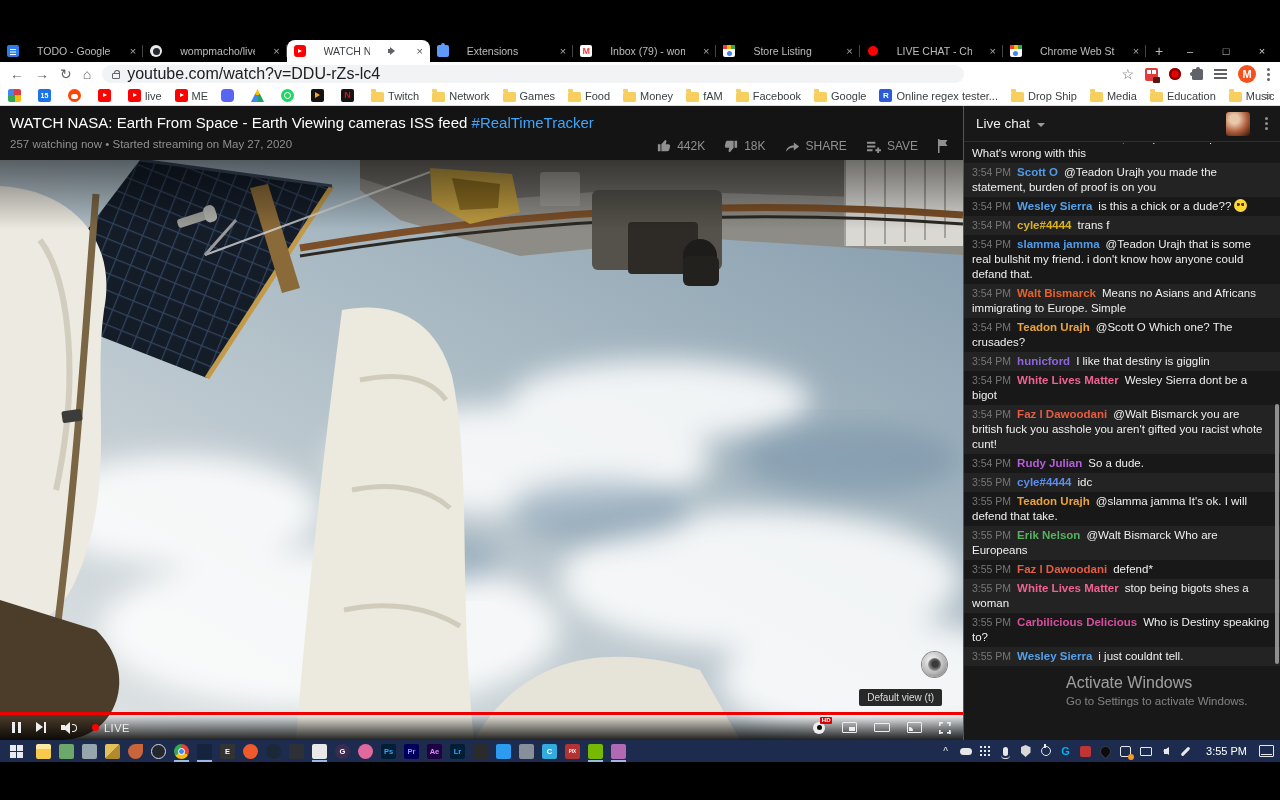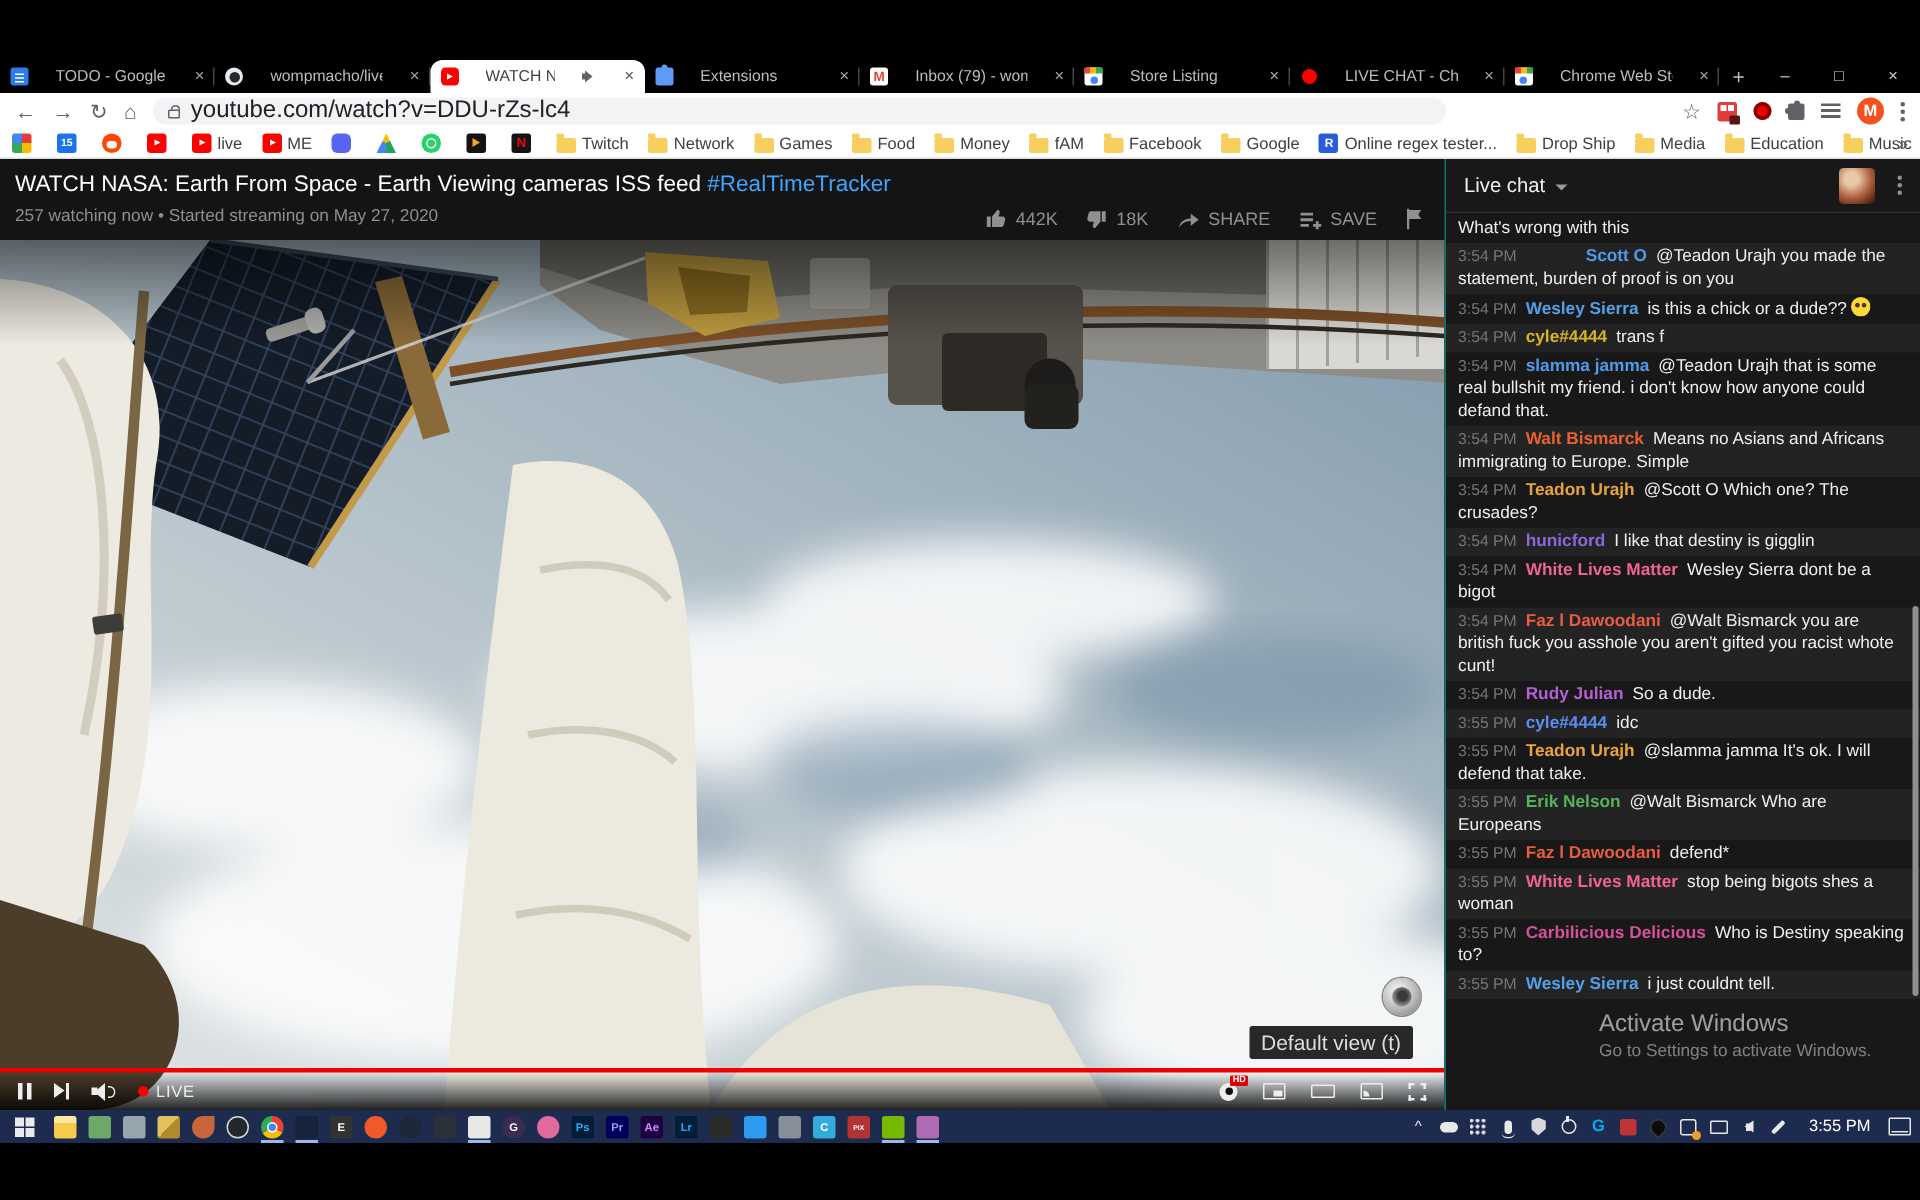--- a/index.html
+++ b/index.html
@@ -75,21 +75,21 @@
   .hashtag{color:#3ea6ff}
   .v-stats{font-size:11.5px;color:#8f8f8f;margin-top:7px}
   .v-actions{position:absolute;right:14px;bottom:7px;display:flex;align-items:center;gap:19px;color:#909090;font-size:12px}
   .act{display:flex;align-items:center;gap:6px}
   .act svg{display:block}
 
   .player{position:absolute;top:54px;left:0;width:963px;height:580px;overflow:hidden;background:#9db0bc}
   .scene{position:absolute;inset:0;width:100%;height:100%}
   .vid-badge{position:absolute;right:16px;bottom:63px;width:25px;height:25px;border-radius:50%;background:radial-gradient(circle at 40% 35%,#fafafa,#b9b9b9 55%,#6f6f6f);box-shadow:0 0 0 1px rgba(0,0,0,.45)}
   .vid-badge::after{content:'';position:absolute;inset:6px;border-radius:50%;background:radial-gradient(circle at 55% 45%,#3a3a3a 30%,#9a9a9a 70%)}
-  .tooltip{position:absolute;right:21px;bottom:34px;background:rgba(22,22,22,.92);color:#ddd;font-size:14px;padding:3px 8px;border-radius:2px}
+  .tooltip{position:absolute;right:21px;bottom:34px;background:rgba(22,22,22,.92);color:#ddd;font-size:10px;padding:3px 8px;border-radius:2px}
   .progress{position:absolute;left:0;right:0;bottom:25px;height:3px;background:#e00}
   .controls{position:absolute;left:0;right:0;bottom:0;height:25px;background:linear-gradient(transparent,rgba(0,0,0,.85));display:flex;align-items:center;padding:0 12px;gap:15px}
   .ic-pause{width:9px;height:11px;border-left:3px solid #eee;border-right:3px solid #eee}
   .ic-next{width:10px;height:11px;position:relative}
   .ic-next::before{content:'';position:absolute;left:0;top:0;border-left:7px solid #eee;border-top:5.5px solid transparent;border-bottom:5.5px solid transparent}
   .ic-next::after{content:'';position:absolute;right:0;top:0;width:2.5px;height:11px;background:#eee}
   .vol{display:flex;align-items:center;position:relative;width:16px;height:12px}
   .vol::before{content:'';position:absolute;left:0;top:3.5px;width:4px;height:5px;background:#eee}
   .vol::after{content:'';position:absolute;left:2px;top:0;border-right:7px solid #eee;border-top:6px solid transparent;border-bottom:6px solid transparent}
   .vol i{position:absolute;left:11px;top:2px;width:5px;height:8px;border:1.6px solid #eee;border-left:none;border-radius:0 8px 8px 0}
@@ -549,21 +549,21 @@
       <span class="kebab">
           <i></i>
           <i></i>
           <i></i>
         </span>
     </div>
     <div class="chat-list">
 
         <div class="msg"><span class="msg-time">3:54 PM</span><span class="msg-user" style="color: rgb(232, 98, 44);">Walt Bismarck</span><span class="msg-text">Erik, Europe for Europeans. What's wrong with this</span></div>
 
-        <div class="msg"><span class="msg-time">3:54 PM</span><span class="msg-user" style="color: rgb(79, 155, 234); margin-left: 40px;">Scott O</span><span class="msg-text">@Teadon Urajh you made the statement, burden of proof is on you</span></div>
+        <div class="msg"><span class="msg-time">3:54 PM</span><span class="msg-user" style="color: rgb(79, 155, 234);">Scott O</span><span class="msg-text">@Teadon Urajh you made the statement, burden of proof is on you</span></div>
 
         <div class="msg"><span class="msg-time">3:54 PM</span><span class="msg-user" style="color: rgb(84, 160, 232);">Wesley Sierra</span><span class="msg-text">is this a chick or a dude??</span><span class="emoji"></span></div>
 
         <div class="msg"><span class="msg-time">3:54 PM</span><span class="msg-user" style="color: rgb(217, 179, 32);">cyle#4444</span><span class="msg-text">trans f</span></div>
 
         <div class="msg"><span class="msg-time">3:54 PM</span><span class="msg-user" style="color: rgb(79, 155, 234);">slamma jamma</span><span class="msg-text">@Teadon Urajh that is some real bullshit my friend. i don't know how anyone could defand that.</span></div>
 
         <div class="msg"><span class="msg-time">3:54 PM</span><span class="msg-user" style="color: rgb(232, 98, 44);">Walt Bismarck</span><span class="msg-text">Means no Asians and Africans immigrating to Europe. Simple</span></div>
 
         <div class="msg"><span class="msg-time">3:54 PM</span><span class="msg-user" style="color: rgb(232, 163, 61);">Teadon Urajh</span><span class="msg-text">@Scott O Which one? The crusades?</span></div>

